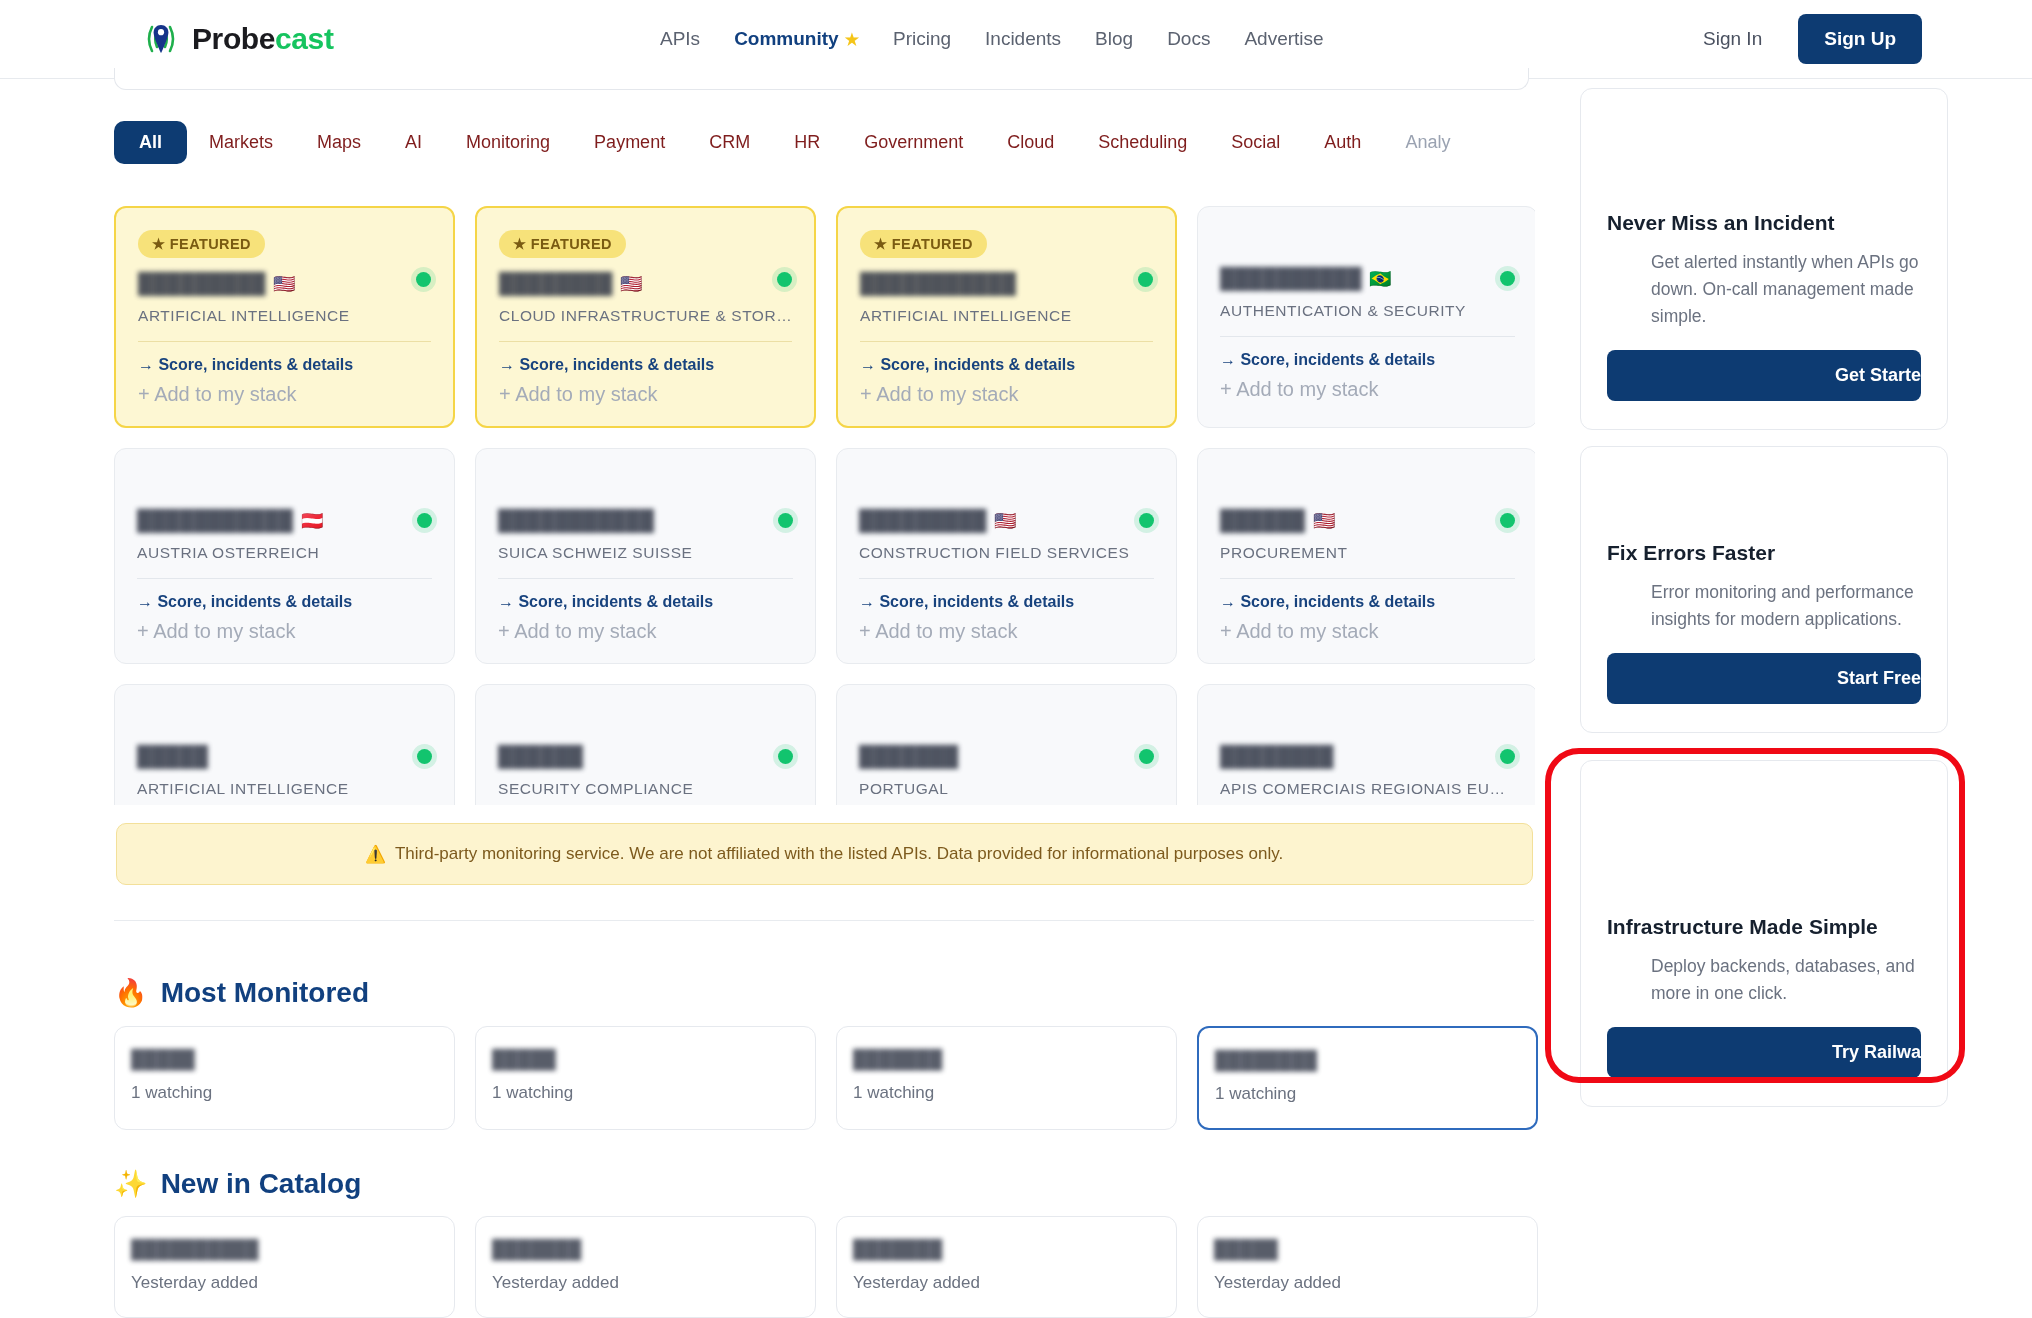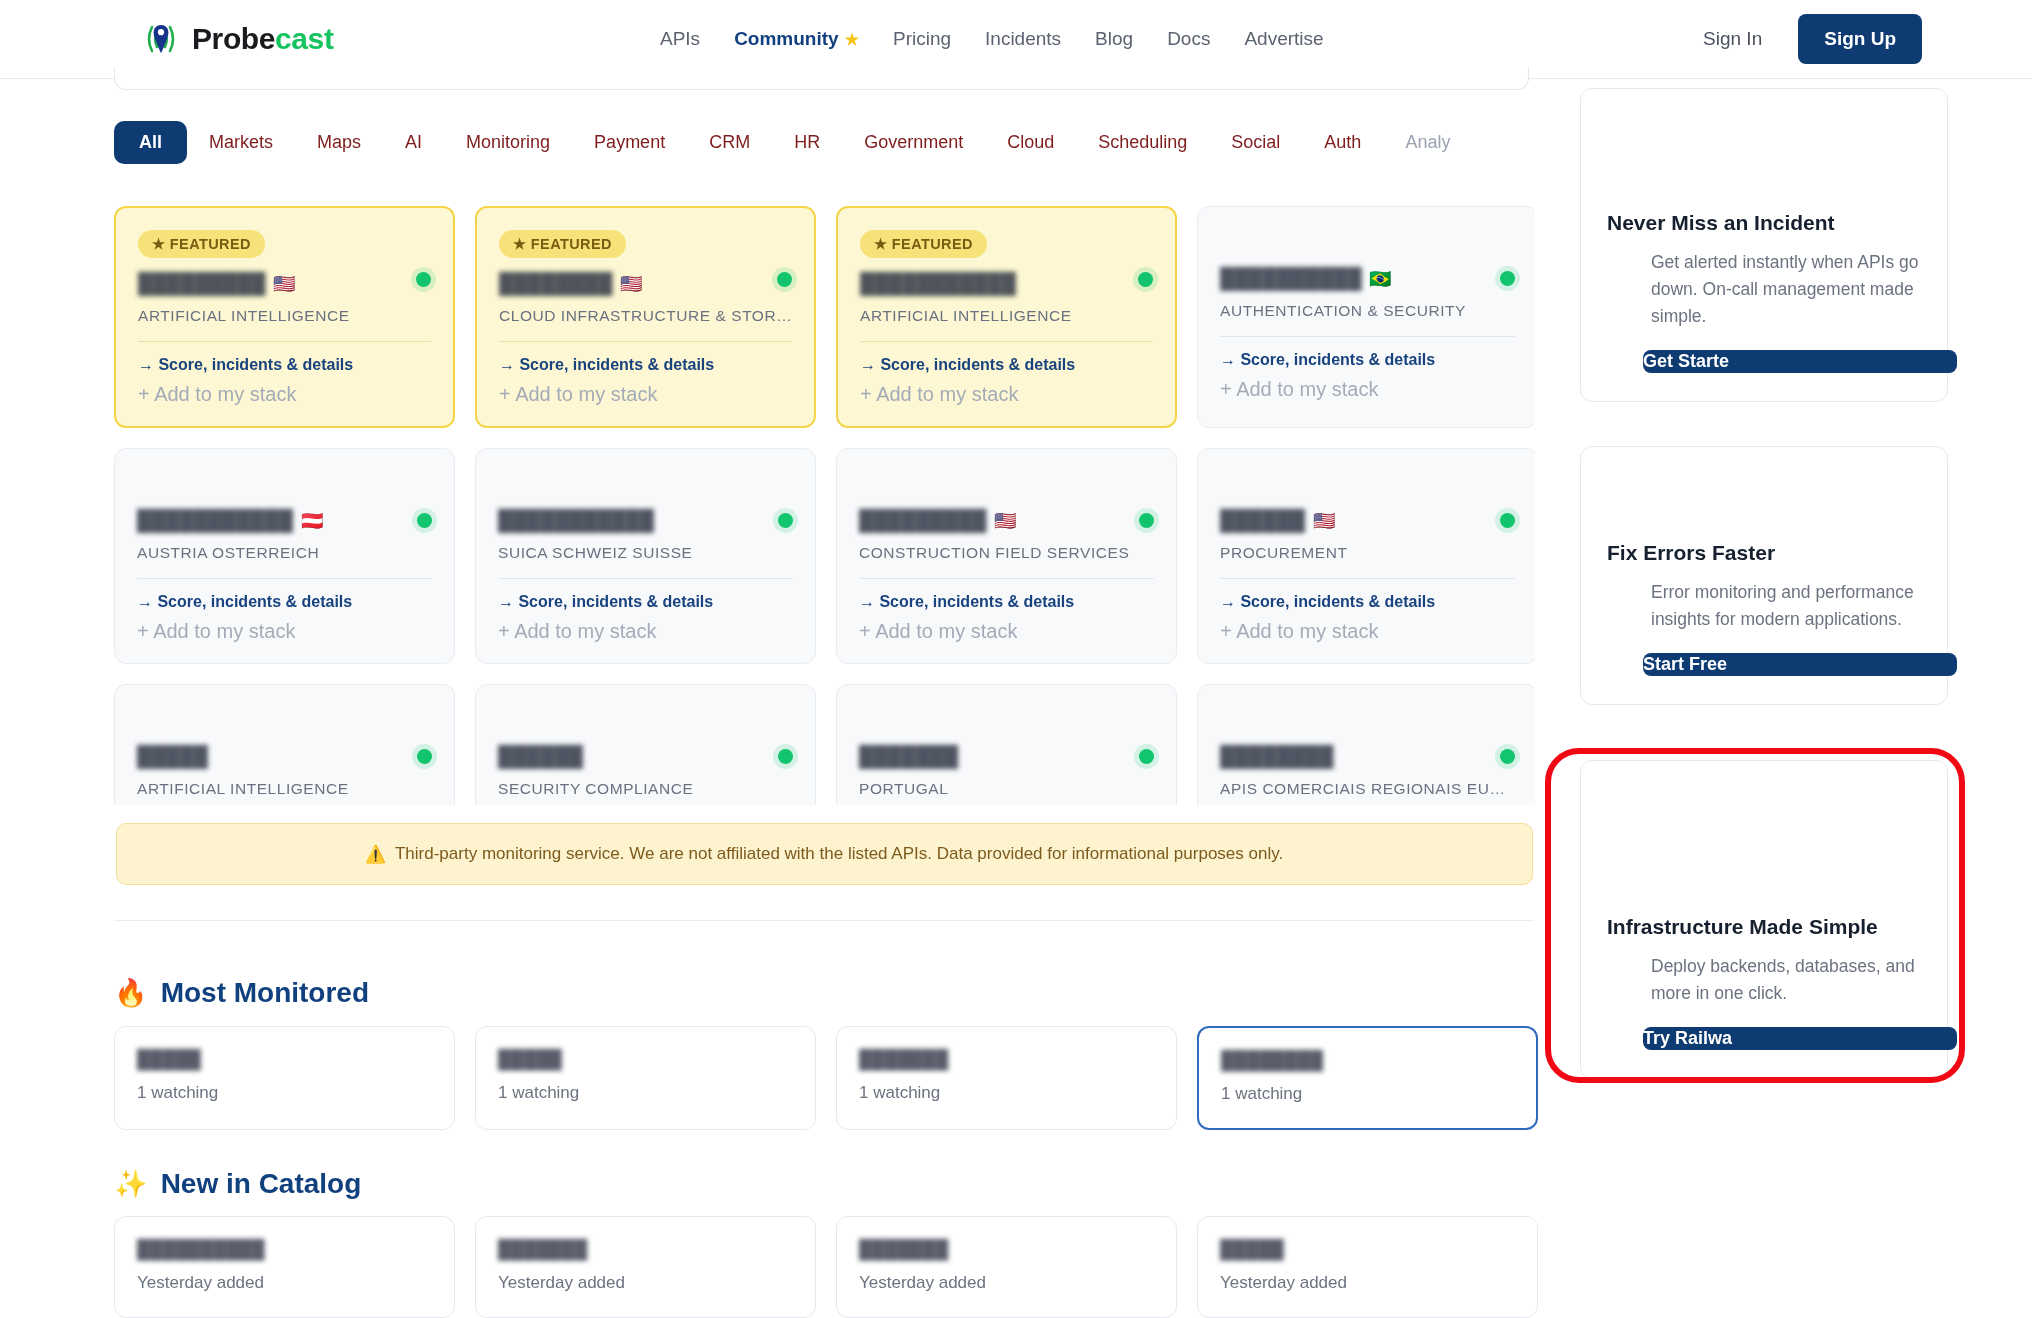--- a/index.html
+++ b/index.html
@@ -127,44 +127,43 @@
   .section-emoji { font-size: 27px; }
   .section-title { font-size: 28px; font-weight: 700; color: #11407f; }
 
   .mini-grid {
     position: absolute; left: 114px;
     width: 1421px;
     display: grid; grid-template-columns: repeat(4, 341px); gap: 20px;
   }
   .mini-card {
     background: #fff; border: 1px solid #e6e9ee; border-radius: 12px;
-    padding: 22px 22px 24px 22px; min-height: 88px; cursor: pointer;
+    padding: 22px 22px 24px 16px; min-height: 88px; cursor: pointer;
   }
   .mini-card.focused { border: 2px solid #2f6bbd; }
   .mini-blur {
     font-size: 18px; font-weight: 600; color: #2a3040;
     filter: blur(2.8px); opacity: .78; margin-bottom: 12px;
     white-space: nowrap; user-select: none; height: 22px;
   }
   .mini-sub { font-size: 17px; color: #6b7280; }
 
   
   .rail-card {
     position: absolute; left: 1580px; width: 368px;
     background: #fff; border: 1px solid #e6e9ee; border-radius: 12px;
     padding: 26px 26px 28px 26px;
   }
   .rail-title { font-size: 21px; font-weight: 700; color: #16202e; margin-bottom: 14px; }
   .rail-desc { font-size: 17.5px; line-height: 1.55; color: #6b7280; margin-bottom: 20px; margin-left: 44px; }
   .rail-btn {
     display: block; width: 100%; background: #0d3b72; color: #fff;
-    font-size: 18px; font-weight: 700; padding: 1px 0; border: none;
-    border-radius: 8px; cursor: pointer; text-align: left;
+    font-size: 18px; font-weight: 700; padding: 15px 0; border: none;
+    border-radius: 8px; cursor: pointer; text-align: right;
     font-family: "Liberation Sans", sans-serif;
-    margin-left: 36px;
   }
   .rail-spacer { height: 96px; }
 
   
   .annot {
     position: absolute; left: 1545px; top: 748px;
     width: 420px; height: 335px;
     border: 6px solid #f00915; border-radius: 34px;
     pointer-events: none;
   }

